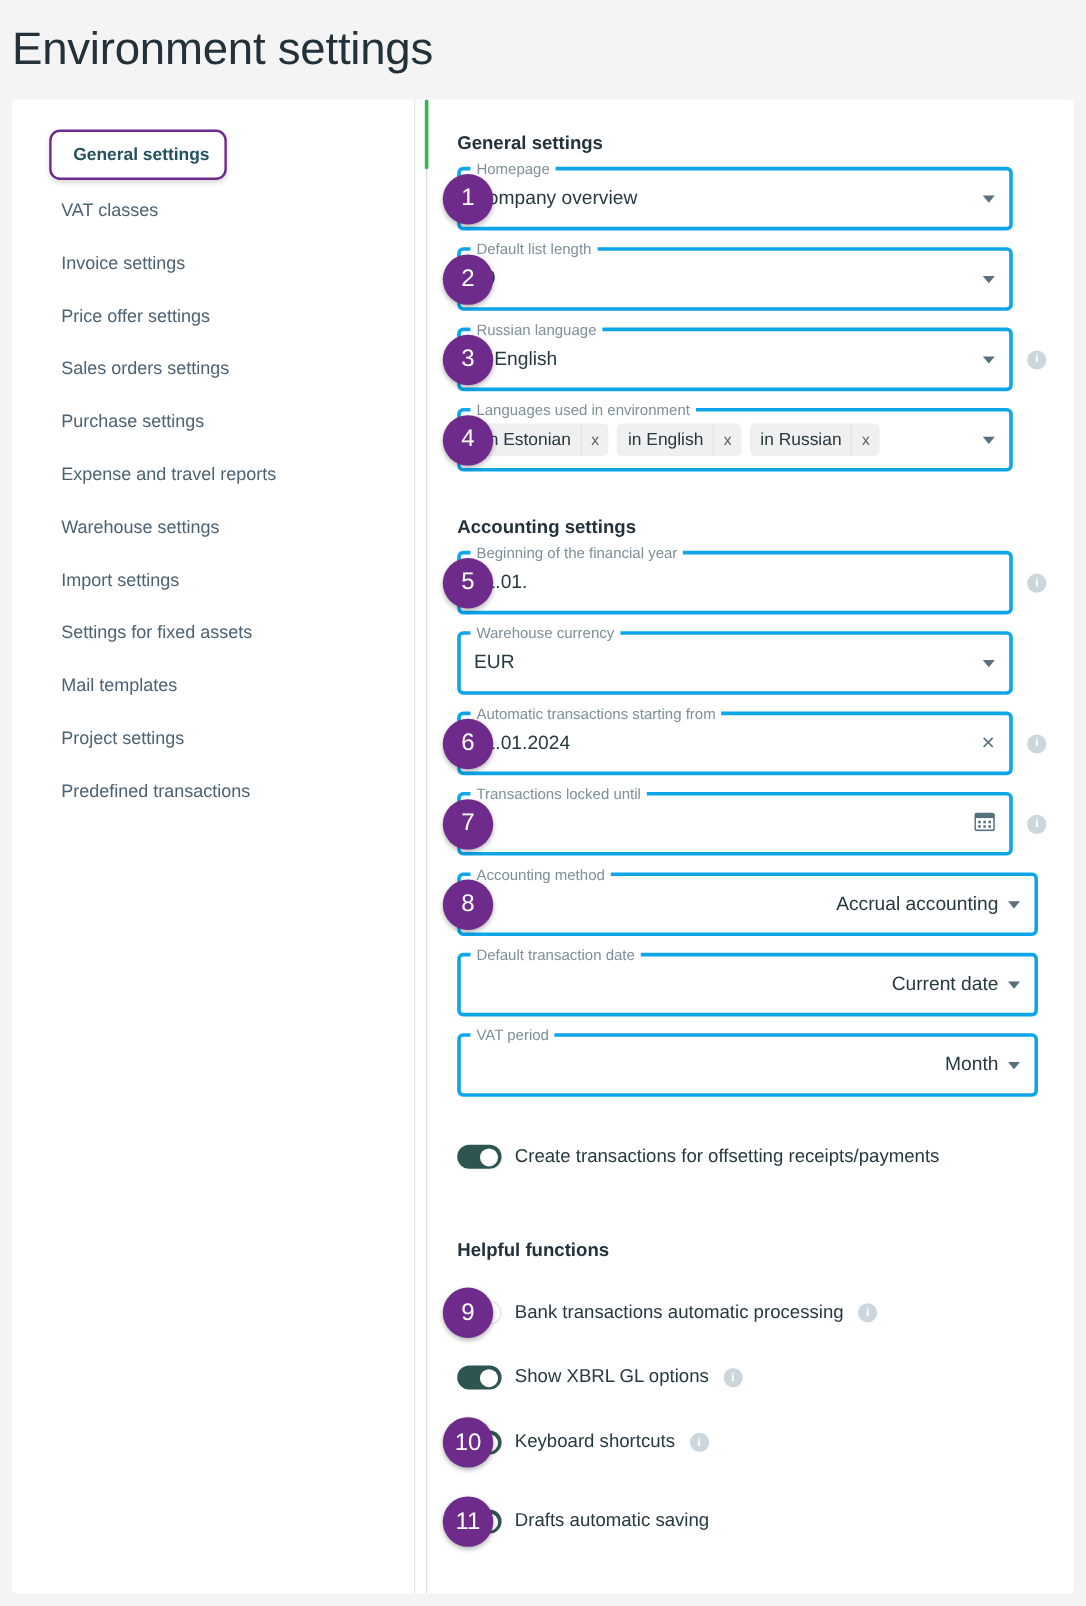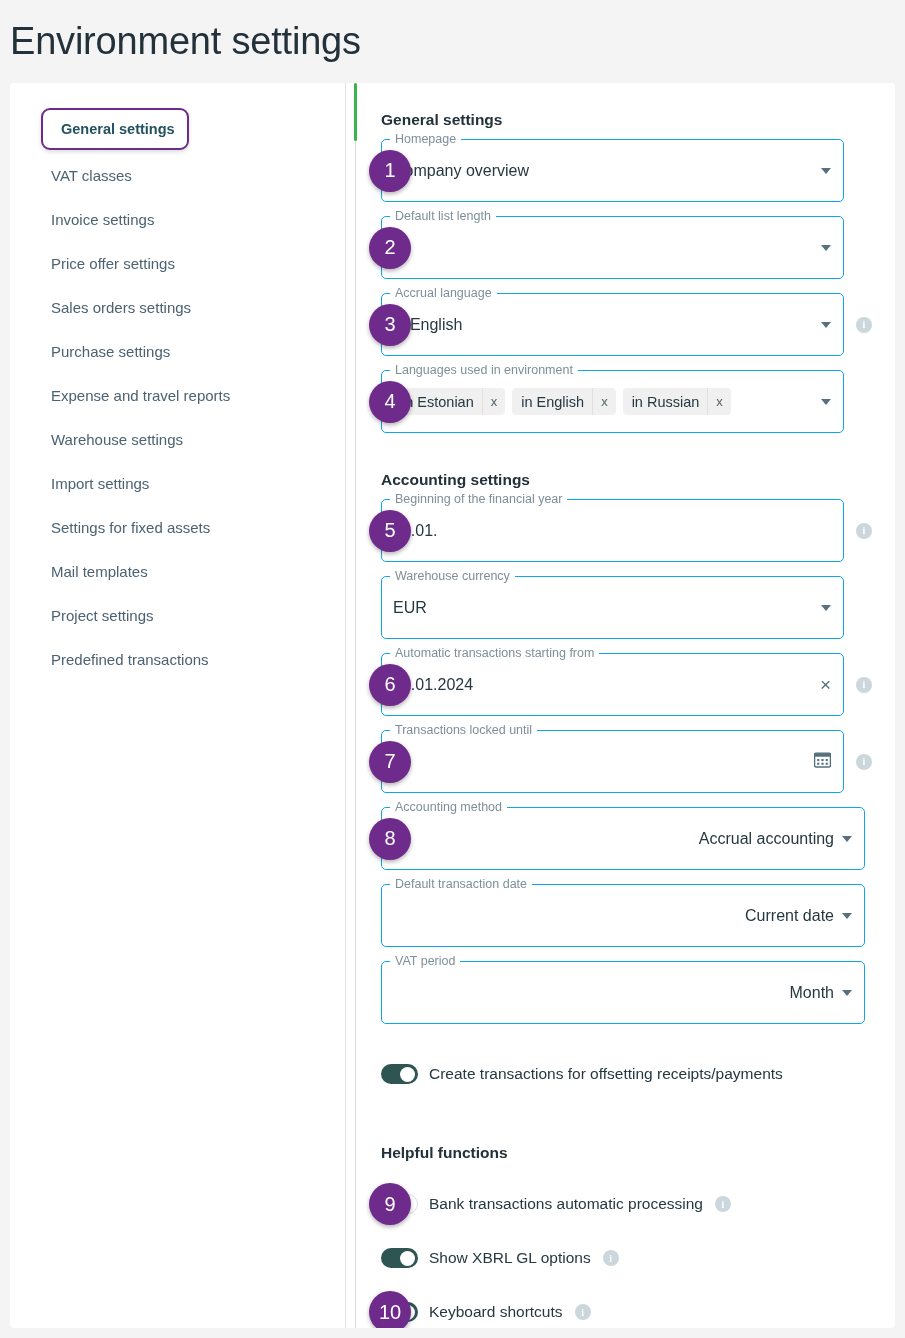--- a/index.html
+++ b/index.html
@@ -126,22 +126,22 @@
     position: relative;
     display: flex;
     align-items: center;
     margin-left: 35px;
     margin-top: 14px;
   }
   .field-row.first { margin-top: 10px; }
 
   .field {
     position: relative;
-    height: 63px;
-    border: 1px solid #0ea5e9;
+    height: 53px;
+    border: 3px solid #0ea5e9;
     border-radius: 5px;
     background: #fff;
     display: flex;
     align-items: center;
     padding: 0 12px 0 11px;
   }
   .field.w-narrow { width: 463px; }
   .field.w-wide   { width: 484px; text-align: right; }
 
   .field-label {
@@ -322,21 +322,21 @@
       <div class="field w-narrow">
         <span class="field-label">Default list length</span>
         <span class="field-value">10</span>
         <span class="caret"></span>
       </div>
     </div>
 
     <div class="field-row">
       <div class="badge">3</div>
       <div class="field w-narrow">
-        <span class="field-label">Accrual language</span>
+        <span class="field-label">Russian language</span>
         <span class="field-value">in English</span>
         <span class="caret"></span>
       </div>
       <span class="info-icon">i</span>
     </div>
 
     <div class="field-row">
       <div class="badge">4</div>
       <div class="field w-narrow">
         <span class="field-label">Languages used in environment</span>

